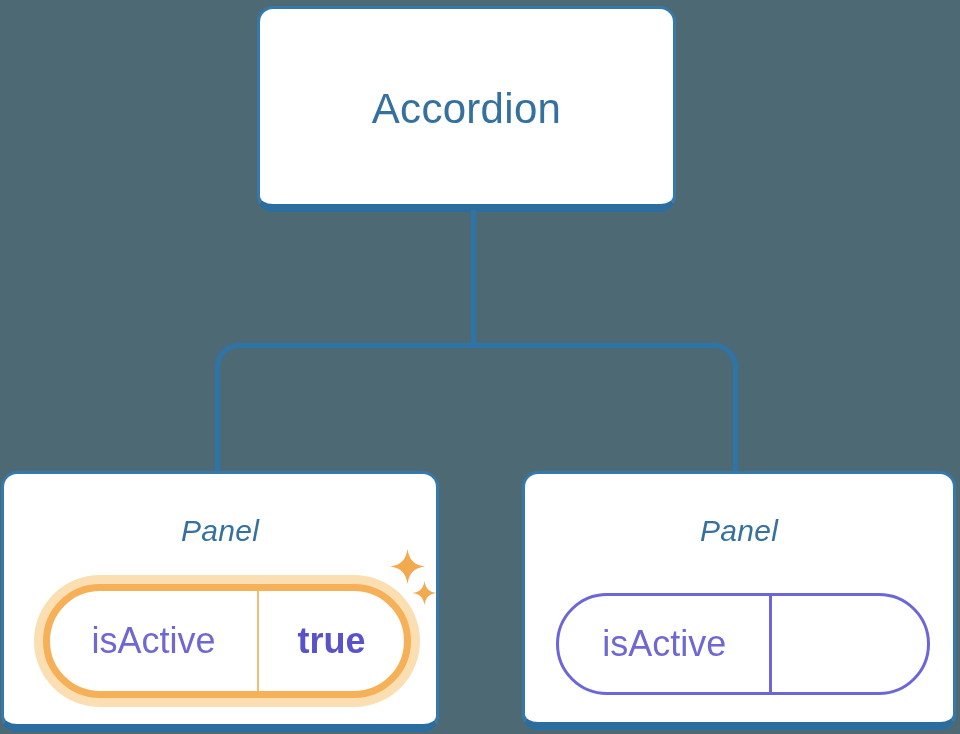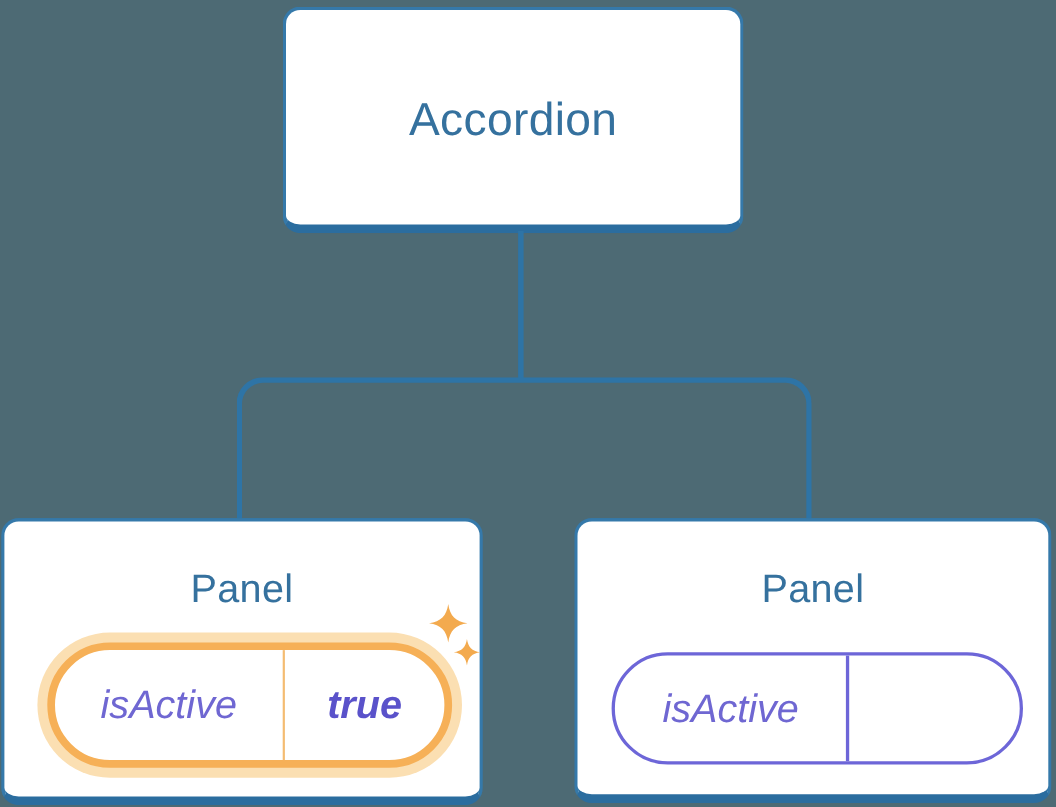--- a/index.html
+++ b/index.html
@@ -54,35 +54,34 @@
     left: 215px; top: 343px;
     width: 523px; height: 128px;
     border: 5px solid var(--line-blue);
     border-bottom: none;
     border-top-left-radius: 24px;
     border-top-right-radius: 24px;
   }
 
   #panel-left  { left: 1px;   top: 471px; width: 438px; height: 261px; }
   #panel-right { left: 522px; top: 471px; width: 434px; height: 259px; }
-  .panel-title { top: 40px; font-size: 36px; }
+  .panel-title { top: 40px; font-size: 30px; font-style: italic; }
 
   .state-pill {
     position: absolute;
     display: flex;
     align-items: stretch;
     background: var(--node-bg);
   }
   .pill-cell {
     display: flex;
     align-items: center;
     justify-content: center;
     font-size: 36px;
     color: var(--purple);
-    font-style: italic;
   }
   #pill-active {
     left: 39px; top: 110px;
     width: 368px; height: 114px;
     border: 7px solid var(--orange);
     border-radius: 60px;
     box-shadow: 0 0 0 9px var(--orange-glow);
   }
   #pill-active .pill-cell-left {
     width: 59%;

